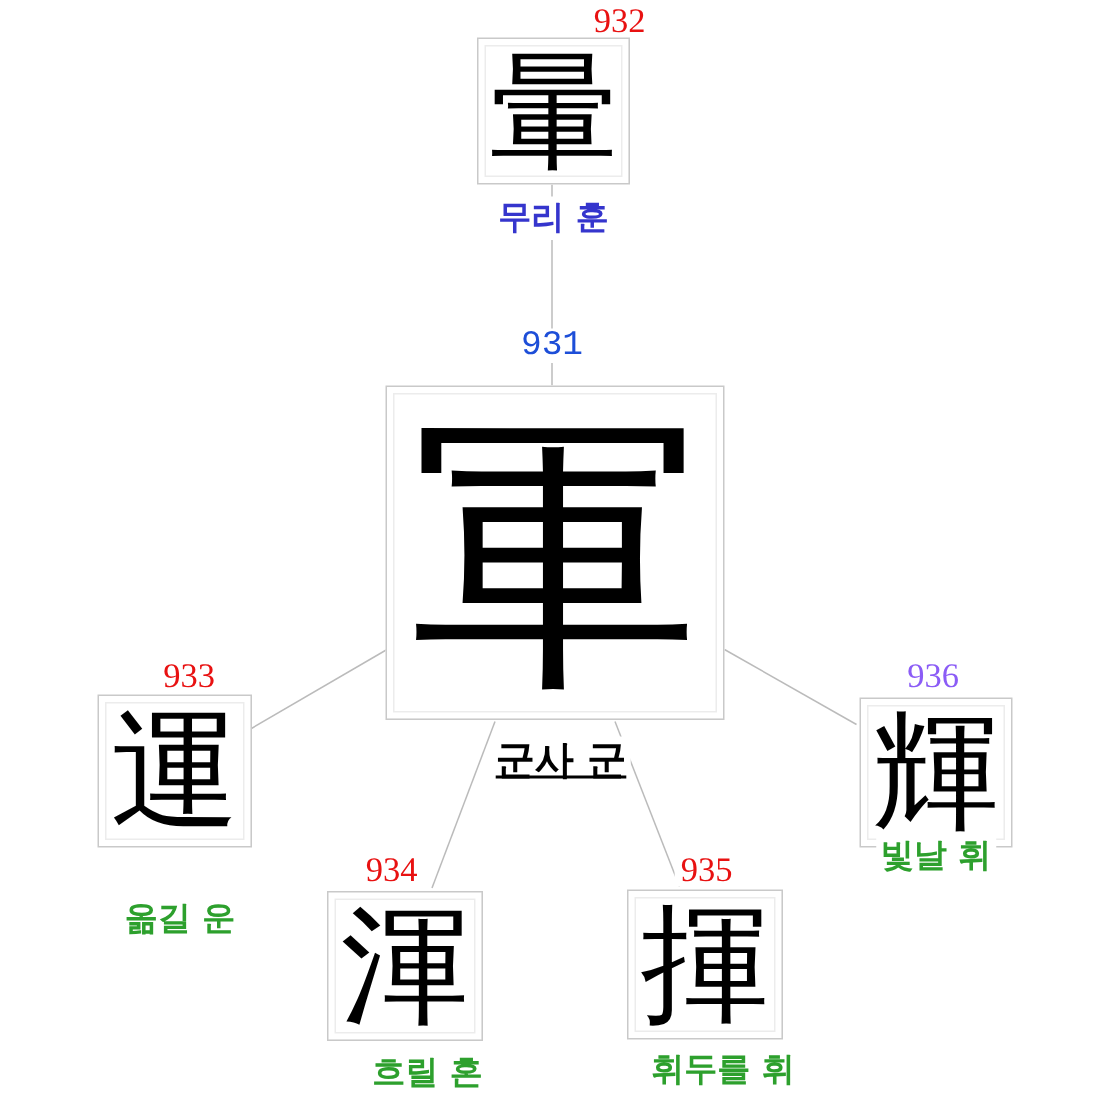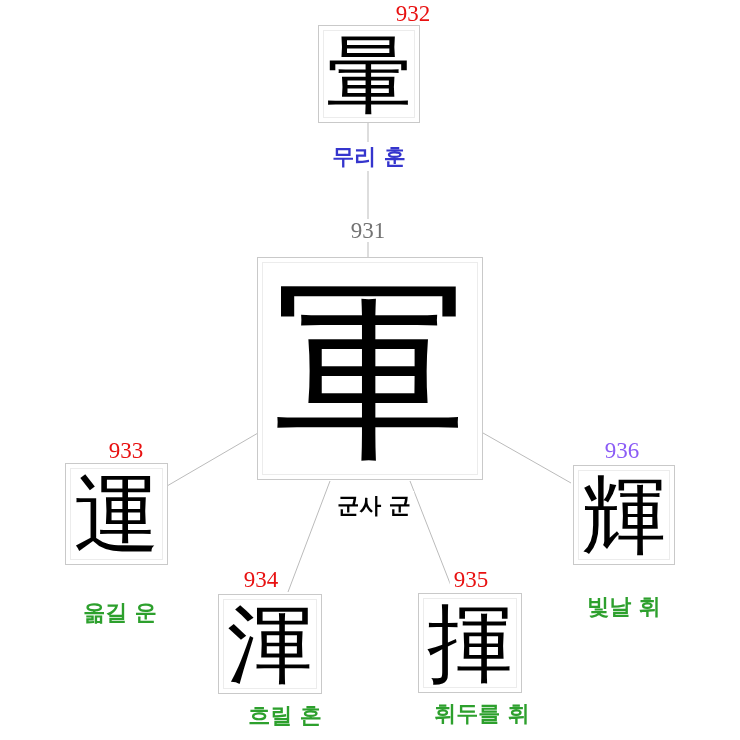--- a/index.html
+++ b/index.html
@@ -56,62 +56,62 @@
     font-size: 22px;
     line-height: 1.3;
     background: #ffffff;
     padding: 0 3px;
     text-align: center;
     white-space: nowrap;
   }
   
   #num-932  { left: 369px; top: 2px; margin-left: 44px; }
   #box-932  { left: 318px; top: 25px; width: 102px; height: 98px; }
-  #read-932 { left: 369px; top: 131px; margin-top: 11px; }
+  #read-932 { left: 369px; top: 131px; }
   
   #num-931  { left: 368px; top: 219px; }
   #box-931  { left: 257px; top: 257px; width: 226px; height: 223px; }
-  #read-931 { left: 374px; top: 491px; font-size: 22px; color: #000000; }
+  #read-931 { left: 374px; top: 491px; font-size: 26px; color: #000000; text-decoration: underline; }
   
   #num-933  { left: 126px; top: 439px; }
   #box-933  { left: 65px;  top: 463px; width: 103px; height: 102px; }
   #read-933 { left: 120px; top: 598px; }
   
   #num-934  { left: 261px; top: 568px; }
   #box-934  { left: 218px; top: 594px; width: 104px; height: 100px; }
   #read-934 { left: 285px; top: 701px; }
   
   #num-935  { left: 471px; top: 568px; }
   #box-935  { left: 418px; top: 593px; width: 104px; height: 100px; }
   #read-935 { left: 482px; top: 699px; }
   
   #num-936  { left: 622px; top: 439px; }
   #box-936  { left: 573px; top: 465px; width: 102px; height: 100px; }
-  #read-936 { left: 624px; top: 592px; }
+  #read-936 { left: 624px; top: 556px; }
 </style>
 </head>
 <body>
 
 <div id="canvas">
 
   <svg id="edge-layer" viewBox="0 0 740 740" xmlns="http://www.w3.org/2000/svg">
     <line x1="368" y1="123" x2="368" y2="257" stroke="#bbbbbb" stroke-width="1"></line>
     <line x1="258" y1="433" x2="167" y2="486" stroke="#bbbbbb" stroke-width="1"></line>
     <line x1="330" y1="481" x2="288" y2="592" stroke="#bbbbbb" stroke-width="1"></line>
     <line x1="410" y1="481" x2="453" y2="591" stroke="#bbbbbb" stroke-width="1"></line>
     <line x1="483" y1="433" x2="571" y2="483" stroke="#bbbbbb" stroke-width="1"></line>
   </svg>
 
   <div class="num" id="num-932" style="color: rgb(232, 17, 17);">932</div>
   <div class="charbox" id="box-932">
     <span class="char char-small">暈</span>
   </div>
   <div class="reading" id="read-932" style="color: rgb(53, 53, 205);">무리 훈</div>
 
-  <div class="num" id="num-931" style="color: #737373;">931</div>
+  <div class="num" id="num-931" style="color: #1d4ed8; font-family: Liberation Mono, monospace;">931</div>
   <div class="charbox" id="box-931">
     <span class="char char-big">軍</span>
   </div>
   <div class="reading" id="read-931" style="color: rgb(0, 0, 0);">군사 군</div>
 
   <div class="num" id="num-933" style="color: rgb(232, 17, 17);">933</div>
   <div class="charbox" id="box-933">
     <span class="char char-small">運</span>
   </div>
   <div class="reading" id="read-933" style="color: rgb(45, 160, 45);">

